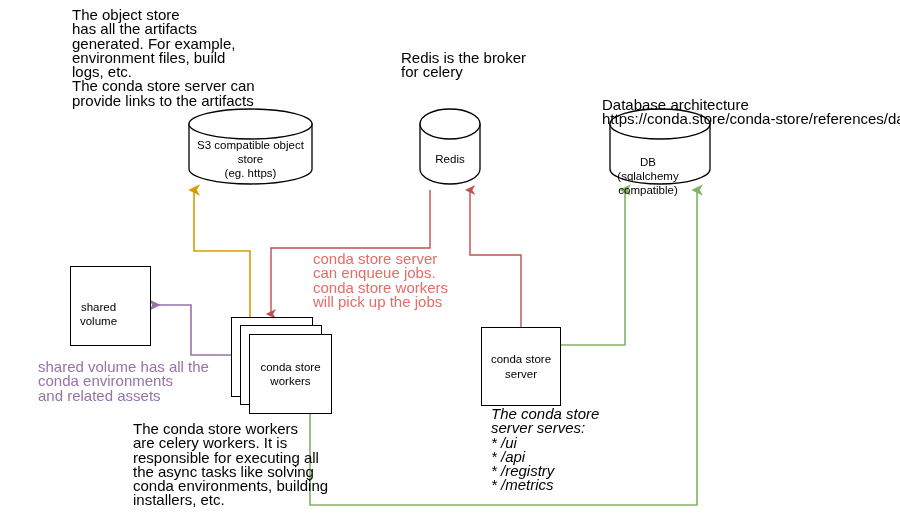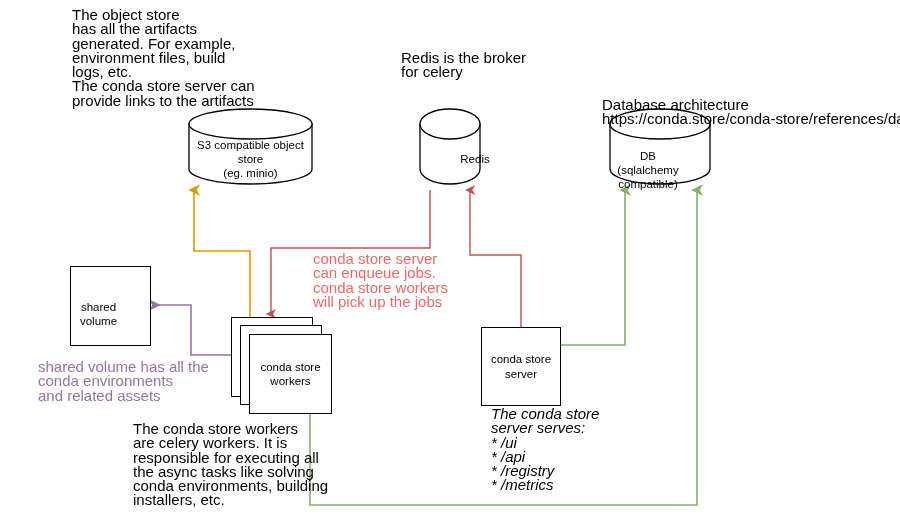--- a/index.html
+++ b/index.html
@@ -131,23 +131,23 @@
   <div class="box" style="left:249px; top:334px; width:83px; height:80px;"></div>
   <div class="node-label" style="left:249px; top:334px; width:83px; height:80px;">conda store
 workers</div>
 
   <div class="box" style="left:481px; top:327px; width:80px; height:79px;"></div>
   <div class="node-label" style="left:481px; top:327px; width:80px; height:79px;">conda store
 server</div>
 
   <div class="node-label" style="left:189px; top:134px; width:123px; height:50px;">S3 compatible object
 store
-(eg. minio)</div>
-  <div class="node-label" style="left:420px; top:141px; width:60px; height:36px;margin-left:25px;">Redis</div>
-  <div class="node-label" style="left:610px; top:144px; width:76px; height:52px;">DB
+(eg. https)</div>
+  <div class="node-label" style="left:420px; top:141px; width:60px; height:36px;">Redis</div>
+  <div class="node-label" style="left:610px; top:150px; width:76px; height:52px;">DB
 (sqlalchemy
 compatible)</div>
 
   <div class="note" style="left:72px; top:8px;">The object store
 has all the artifacts
 generated. For example,
 environment files, build
 logs, etc.
 The conda store server can
 provide links to the artifacts</div>

